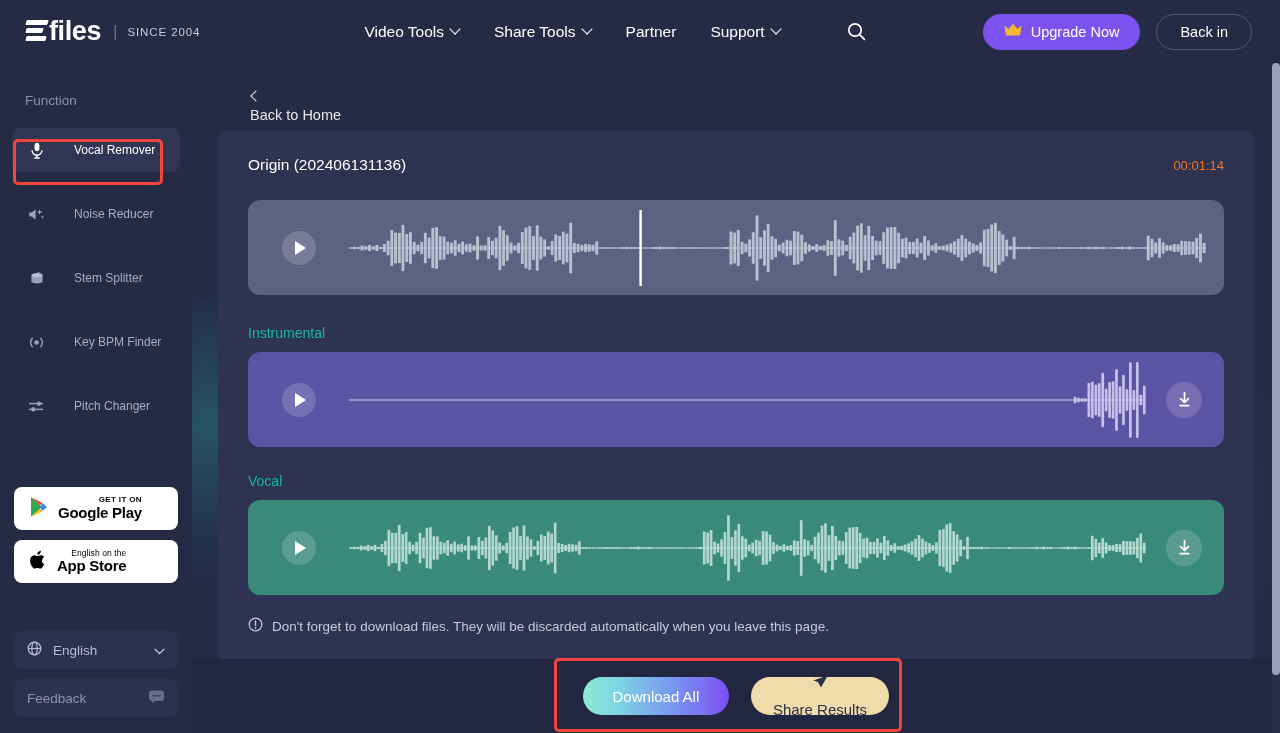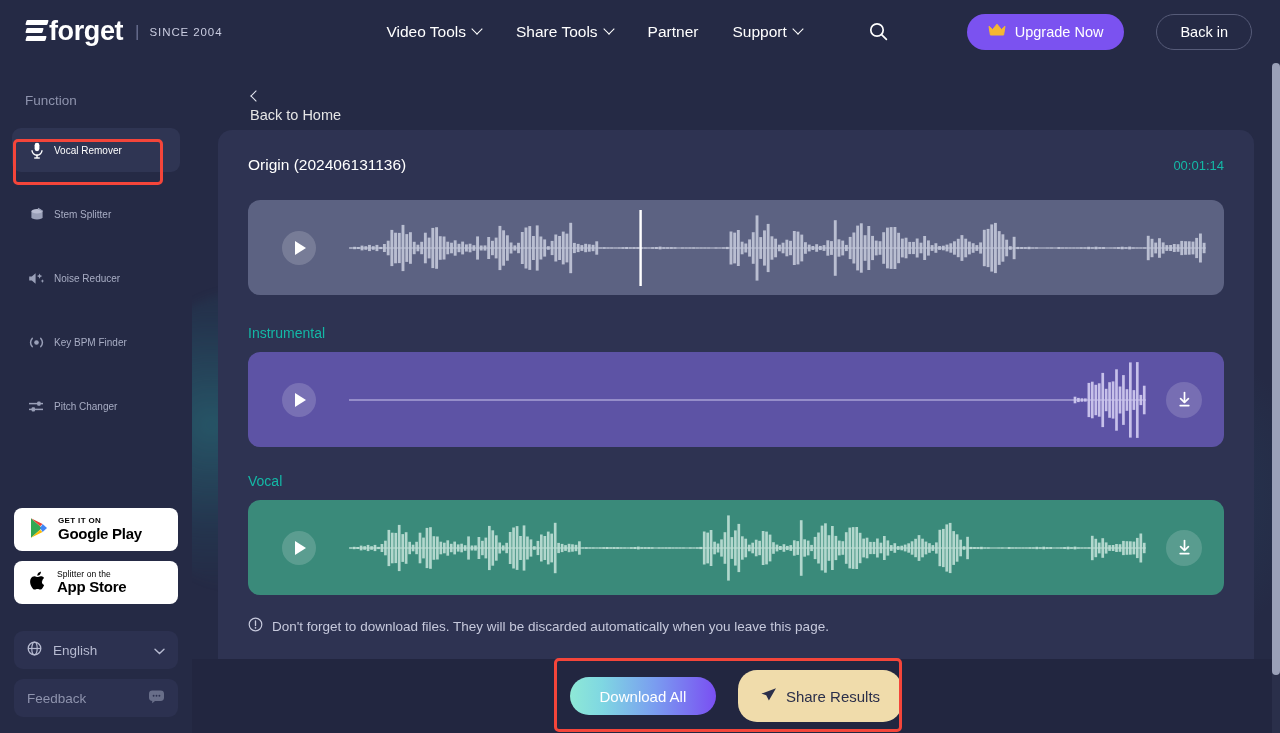--- a/index.html
+++ b/index.html
@@ -58,50 +58,50 @@
   }
   .caret { width: 9px; height: 9px; position: relative; top: -2px; }
   .caret::before {
     content: ""; position: absolute; left: 0; top: 0;
     width: 7px; height: 7px;
     border-right: 1.7px solid #fff; border-bottom: 1.7px solid #fff;
     transform: rotate(45deg);
   }
   .search-btn { margin-left: 32px; cursor: pointer; display: flex; align-items: center; }
 
-  .topbar-right { margin-left: auto; display: flex; align-items: center; gap: 32px; margin-right: 28px; }
+  .topbar-right { margin-left: auto; display: flex; align-items: center; gap: 16px; margin-right: 28px; }
   .btn-upgrade {
     display: flex; align-items: center; gap: 9px;
     background: #7b52f0; color: #fff;
     border-radius: 20px; padding: 0 21px; height: 36px;
     font-size: 14.5px; font-weight: 500; cursor: pointer;
   }
   .btn-signin {
     display: flex; align-items: center; justify-content: center;
     border: 1px solid #565b78; color: #fff; border-radius: 20px;
     height: 36px; padding: 0 23px; font-size: 14.5px; cursor: pointer;
   }
 
   
   .sidebar {
     position: absolute; left: 0; top: 63px; width: 192px; height: 670px;
     background: #252a45; z-index: 20;
   }
   .side-label { color: #8e93ad; font-size: 13.5px; margin: 30px 0 0 25px; }
   .side-items { margin-top: 20px; }
   .side-item {
-    display: flex; align-items: center; gap: 9px;
+    display: flex; align-items: center; gap: 29px;
     height: 44px; margin: 0 12px; padding-left: 16px;
-    border-radius: 9px; color: #a8adc4; font-size: 10px; cursor: pointer;
+    border-radius: 9px; color: #a8adc4; font-size: 12px; cursor: pointer;
   }
   .side-item + .side-item { margin-top: 20px; }
   .side-item.active { background: #2f3553; color: #ffffff; }
   .side-ico { width: 17px; height: 17px; display: flex; align-items: center; justify-content: center; flex: none; }
 
-  .store-badges { position: absolute; left: 14px; bottom: 119px; width: 164px; }
+  .store-badges { position: absolute; left: 14px; bottom: 140px; width: 164px; text-align: right; }
   .badge {
     display: flex; align-items: center; gap: 9px;
     background: #fff; border-radius: 8px; height: 43px; padding-left: 15px;
     cursor: pointer; margin-bottom: 10px;
   }
   .badge-txt { line-height: 1.08; }
   .badge-sm { font-size: 8px; color: #000; letter-spacing: .35px; font-weight: 600; display: block; }
   .badge-sm.cap { font-size: 8.5px; font-weight: 400; letter-spacing: .1px; }
   .badge-lg { font-size: 15px; color: #000; font-weight: 600; display: block; letter-spacing: -.25px; }
 
@@ -134,21 +134,21 @@
   }
 
   .card {
     position: absolute; left: 26px; top: 67px; width: 1036px; height: 603px;
     background: #2e3352; border-radius: 14px 14px 0 0; overflow: hidden;
   }
   .card-head {
     display: flex; align-items: center; padding: 0 30px; height: 70px;
   }
   .card-title { color: #ffffff; font-size: 15.5px; }
-  .card-dur { margin-left: auto; color: #14b8a6; font-size: 13px; }
+  .card-dur { margin-left: auto; color: #f97316; font-size: 13px; }
 
   .track-label { color: #14b8a6; font-size: 14px; margin: 0 0 11px 30px; }
   .track {
     position: relative; margin: 0 30px; height: 95px; border-radius: 12px;
     display: flex; align-items: center; padding: 0 18px;
   }
   .track.origin { background: #5c6282; }
   .track.instr  { background: #5d53a5; }
   .track.vocal  { background: #3a8a7a; }
 
@@ -185,23 +185,23 @@
     display: flex; align-items: center; justify-content: center; gap: 22px;
     z-index: 25;
   }
   .btn-dlall {
     width: 146px; height: 38px; border-radius: 19px;
     background: linear-gradient(90deg, #8ee9d6 0%, #7fd7e2 22%, #7a9df0 58%, #7a4ff2 100%);
     color: #fff; font-size: 15px; font-weight: 500;
     display: flex; align-items: center; justify-content: center; cursor: pointer;
   }
   .btn-share {
-    height: 52px; border-radius: 19px; padding: 0 22px;
+    height: 38px; border-radius: 19px; padding: 0 22px;
     background: #f0dcab; color: #2b2f4a; font-size: 15px; font-weight: 500;
-    display: flex; align-items: center; justify-content: center; gap: 9px; cursor: pointer;
+    display: flex; align-items: center; justify-content: center; gap: 9px; cursor: pointer; flex-direction: column;
   }
 
   
   .anno { position: absolute; border: 3px solid #f4453a; border-radius: 5px; pointer-events: none; z-index: 60; }
   #anno-sidebar { left: 13px; top: 139px; width: 150px; height: 46px; }
   #anno-buttons { left: 554px; top: 658px; width: 348px; height: 74px; }
 
   
   .scrollbar { position: absolute; right: 0; top: 63px; width: 8px; height: 670px; background: #2a2f4a; z-index: 40; }
   .scroll-thumb { position: absolute; top: 0; left: 0; width: 8px; height: 612px; background: #9aa0b8; border-radius: 4px; }
@@ -215,21 +215,21 @@
   <div class="glow-right"></div>
 
   <div class="topbar">
 
     <div class="logo-wrap">
       <span class="logo-e">
           <i></i>
           <i></i>
           <i></i>
         </span>
-      <span class="logo-text">forget</span>
+      <span class="logo-text">files</span>
       <span class="logo-div">|</span>
       <span class="logo-since">SINCE 2004</span>
     </div>
 
     <div class="nav">
       <div class="nav-item">
         <span>Video Tools</span>
         <span class="caret"></span>
       </div>
       <div class="nav-item">
@@ -278,38 +278,38 @@
             <path d="M2 8.2 a5 5 0 0 0 10 0" stroke="#ffffff" stroke-width="1.4" fill="none"></path>
             <line x1="7" y1="12.6" x2="7" y2="16" stroke="#ffffff" stroke-width="1.4"></line>
             <line x1="4.2" y1="16" x2="9.8" y2="16" stroke="#ffffff" stroke-width="1.4"></line>
           </svg>
         </span>
         <span>Vocal Remover</span>
       </div>
 
       <div class="side-item">
         <span class="side-ico">
+          <svg width="17" height="15" viewBox="0 0 17 15" fill="none">
+            <path d="M1.2 5.4 h2.6 L7.6 2.2 v10.6 L3.8 9.6 H1.2 Z" fill="#9aa0b8"></path>
+            <path d="M11.6 2.4 l.8 1.9 1.9.8 -1.9.8 -.8 1.9 -.8-1.9 -1.9-.8 1.9-.8 Z" fill="#9aa0b8"></path>
+            <path d="M14.4 8.2 l.55 1.3 1.3.55 -1.3.55 -.55 1.3 -.55-1.3 -1.3-.55 1.3-.55 Z" fill="#9aa0b8"></path>
+          </svg>
+        </span>
+        <span>Noise Reducer</span>
+      </div>
+
+      <div class="side-item">
+        <span class="side-ico">
           <svg width="16" height="16" viewBox="0 0 16 16" fill="none">
             <path d="M2.4 5.2 v6 c0 1.3 2.5 2.2 5.6 2.2 s5.6-.9 5.6-2.2 v-6" fill="#9aa0b8"></path>
             <ellipse cx="8" cy="5.2" rx="5.6" ry="2.2" fill="#b9bdd2"></ellipse>
             <path d="M9 2.4 L13.6 5.2" stroke="#9aa0b8" stroke-width="1.3"></path>
           </svg>
         </span>
         <span>Stem Splitter</span>
-      </div>
-
-      <div class="side-item">
-        <span class="side-ico">
-          <svg width="17" height="15" viewBox="0 0 17 15" fill="none">
-            <path d="M1.2 5.4 h2.6 L7.6 2.2 v10.6 L3.8 9.6 H1.2 Z" fill="#9aa0b8"></path>
-            <path d="M11.6 2.4 l.8 1.9 1.9.8 -1.9.8 -.8 1.9 -.8-1.9 -1.9-.8 1.9-.8 Z" fill="#9aa0b8"></path>
-            <path d="M14.4 8.2 l.55 1.3 1.3.55 -1.3.55 -.55 1.3 -.55-1.3 -1.3-.55 1.3-.55 Z" fill="#9aa0b8"></path>
-          </svg>
-        </span>
-        <span>Noise Reducer</span>
       </div>
 
       <div class="side-item">
         <span class="side-ico">
           <svg width="17" height="15" viewBox="0 0 17 15" fill="none">
             <circle cx="8.5" cy="7.5" r="2.3" fill="#9aa0b8"></circle>
             <path d="M4.2 3.4 a6 6 0 0 0 0 8.2" stroke="#9aa0b8" stroke-width="1.5" fill="none" stroke-linecap="round"></path>
             <path d="M12.8 3.4 a6 6 0 0 1 0 8.2" stroke="#9aa0b8" stroke-width="1.5" fill="none" stroke-linecap="round"></path>
           </svg>
         </span>
@@ -347,21 +347,21 @@
       </div>
 
       <div class="badge">
         <span>
           <svg width="19" height="22" viewBox="0 0 19 22" fill="#000">
             <path d="M13.2 11.4c0-2.3 1.8-3.4 1.9-3.5-1-1.5-2.6-1.7-3.2-1.7-1.4-.1-2.7.8-3.4.8-.7 0-1.8-.8-2.9-.8-1.5 0-2.9.9-3.7 2.2-1.6 2.7-.4 6.8 1.1 9 .7 1.1 1.6 2.3 2.7 2.2 1.1 0 1.5-.7 2.8-.7 1.3 0 1.6.7 2.8.7 1.2 0 1.9-1.1 2.6-2.2.8-1.2 1.2-2.4 1.2-2.5-.1 0-2.3-.9-2.3-3.5z"></path>
             <path d="M11 4.5c.6-.7 1-1.7.9-2.7-.9 0-2 .6-2.6 1.3-.6.6-1.1 1.6-.9 2.6 1 .1 2-.5 2.6-1.2z"></path>
           </svg>
         </span>
         <span class="badge-txt">
-          <span class="badge-sm cap">Splitter on the</span>
+          <span class="badge-sm cap">English on the</span>
           <span class="badge-lg">App Store</span>
         </span>
       </div>
     </div>
 
     <div class="lang-sel">
       <span>
         <svg width="15" height="15" viewBox="0 0 15 15" fill="none">
           <circle cx="7.5" cy="7.5" r="6.3" stroke="#b6bad0" stroke-width="1.3"></circle>
           <ellipse cx="7.5" cy="7.5" rx="2.7" ry="6.3" stroke="#b6bad0" stroke-width="1.2"></ellipse>

